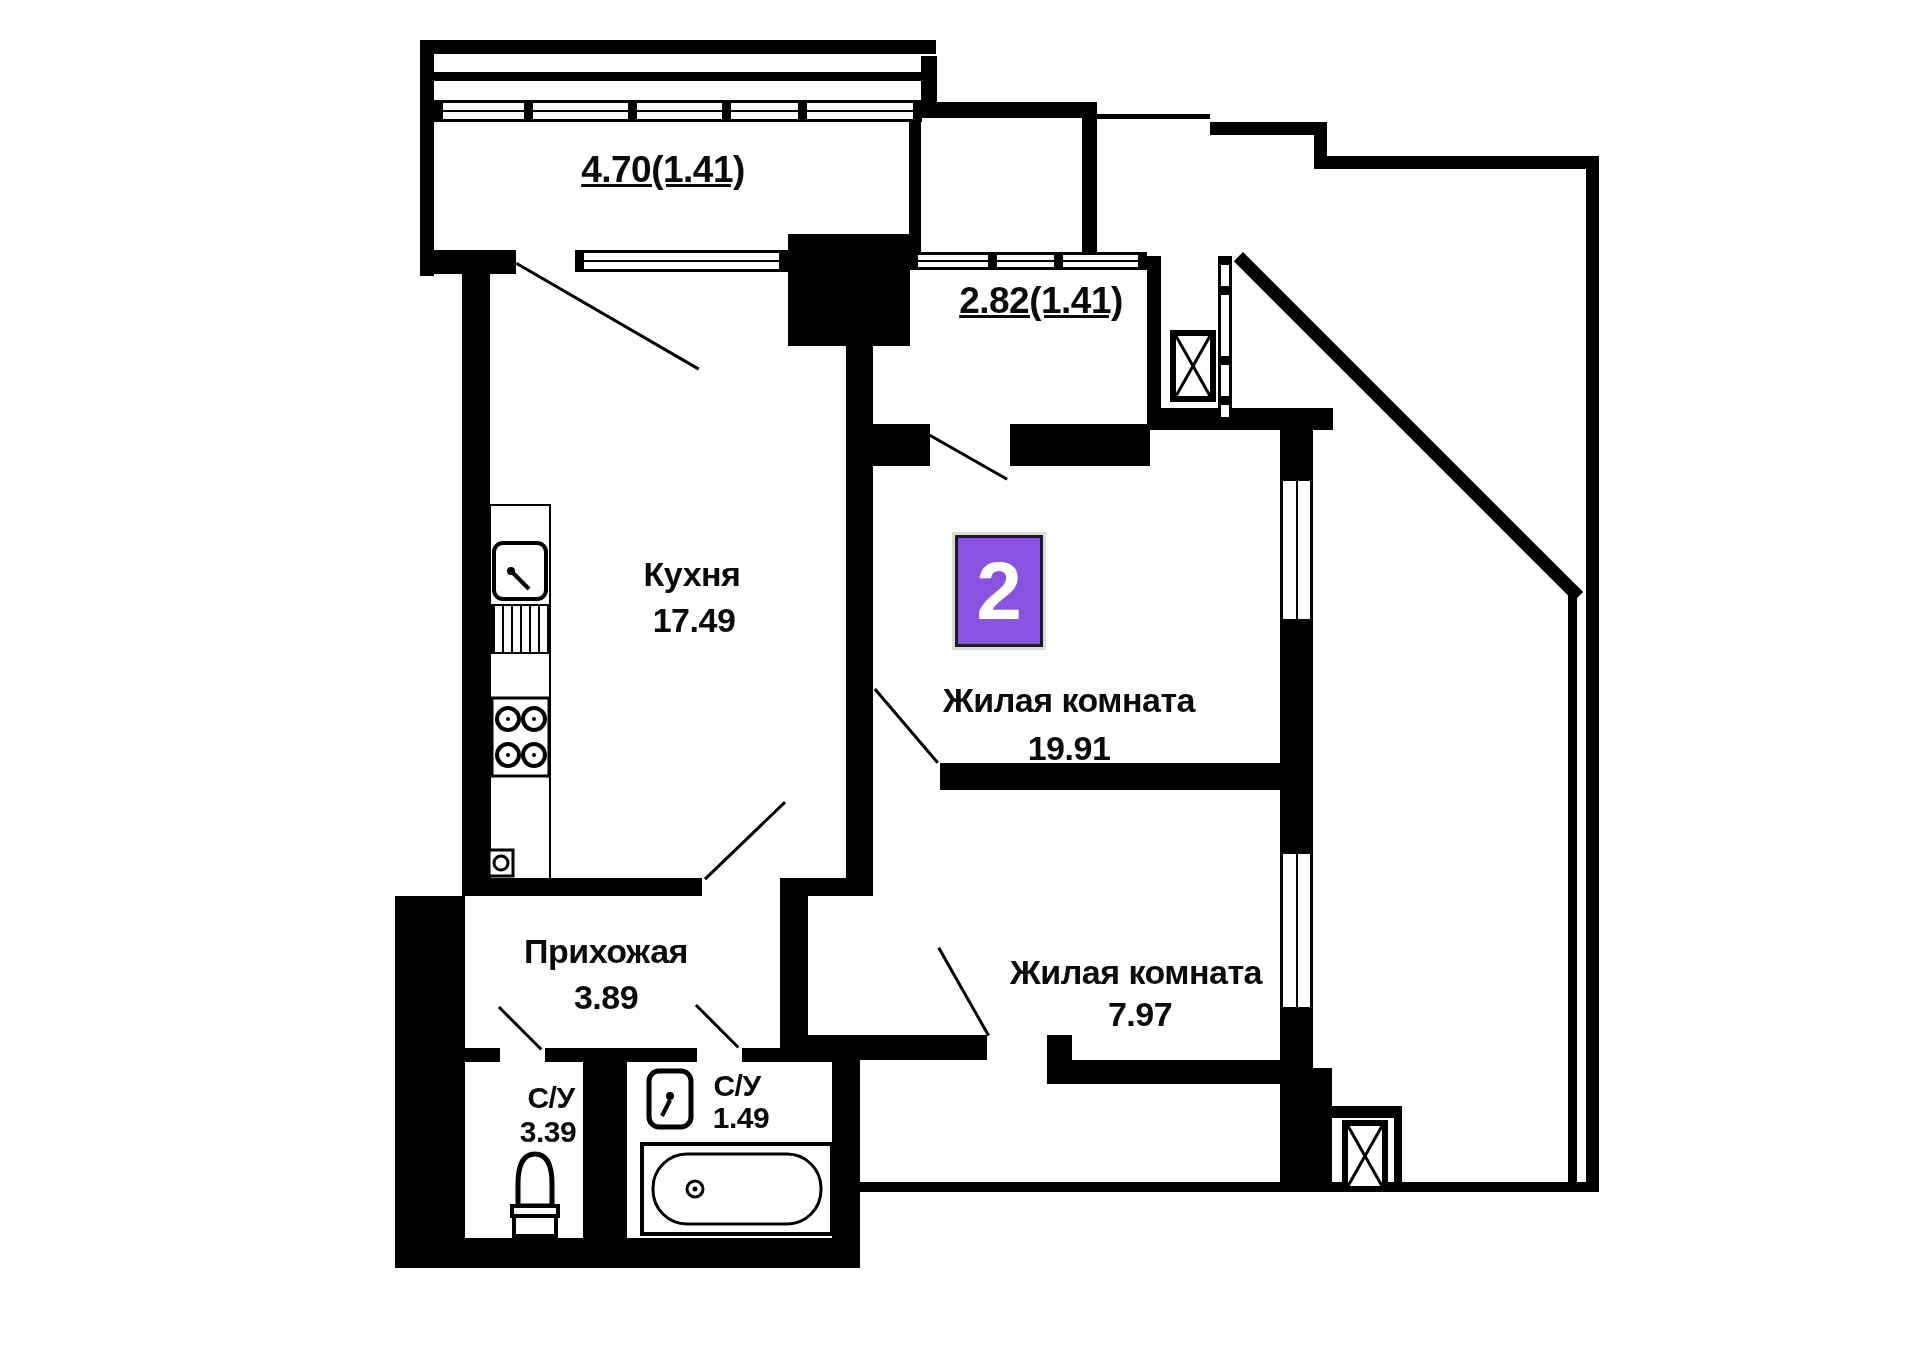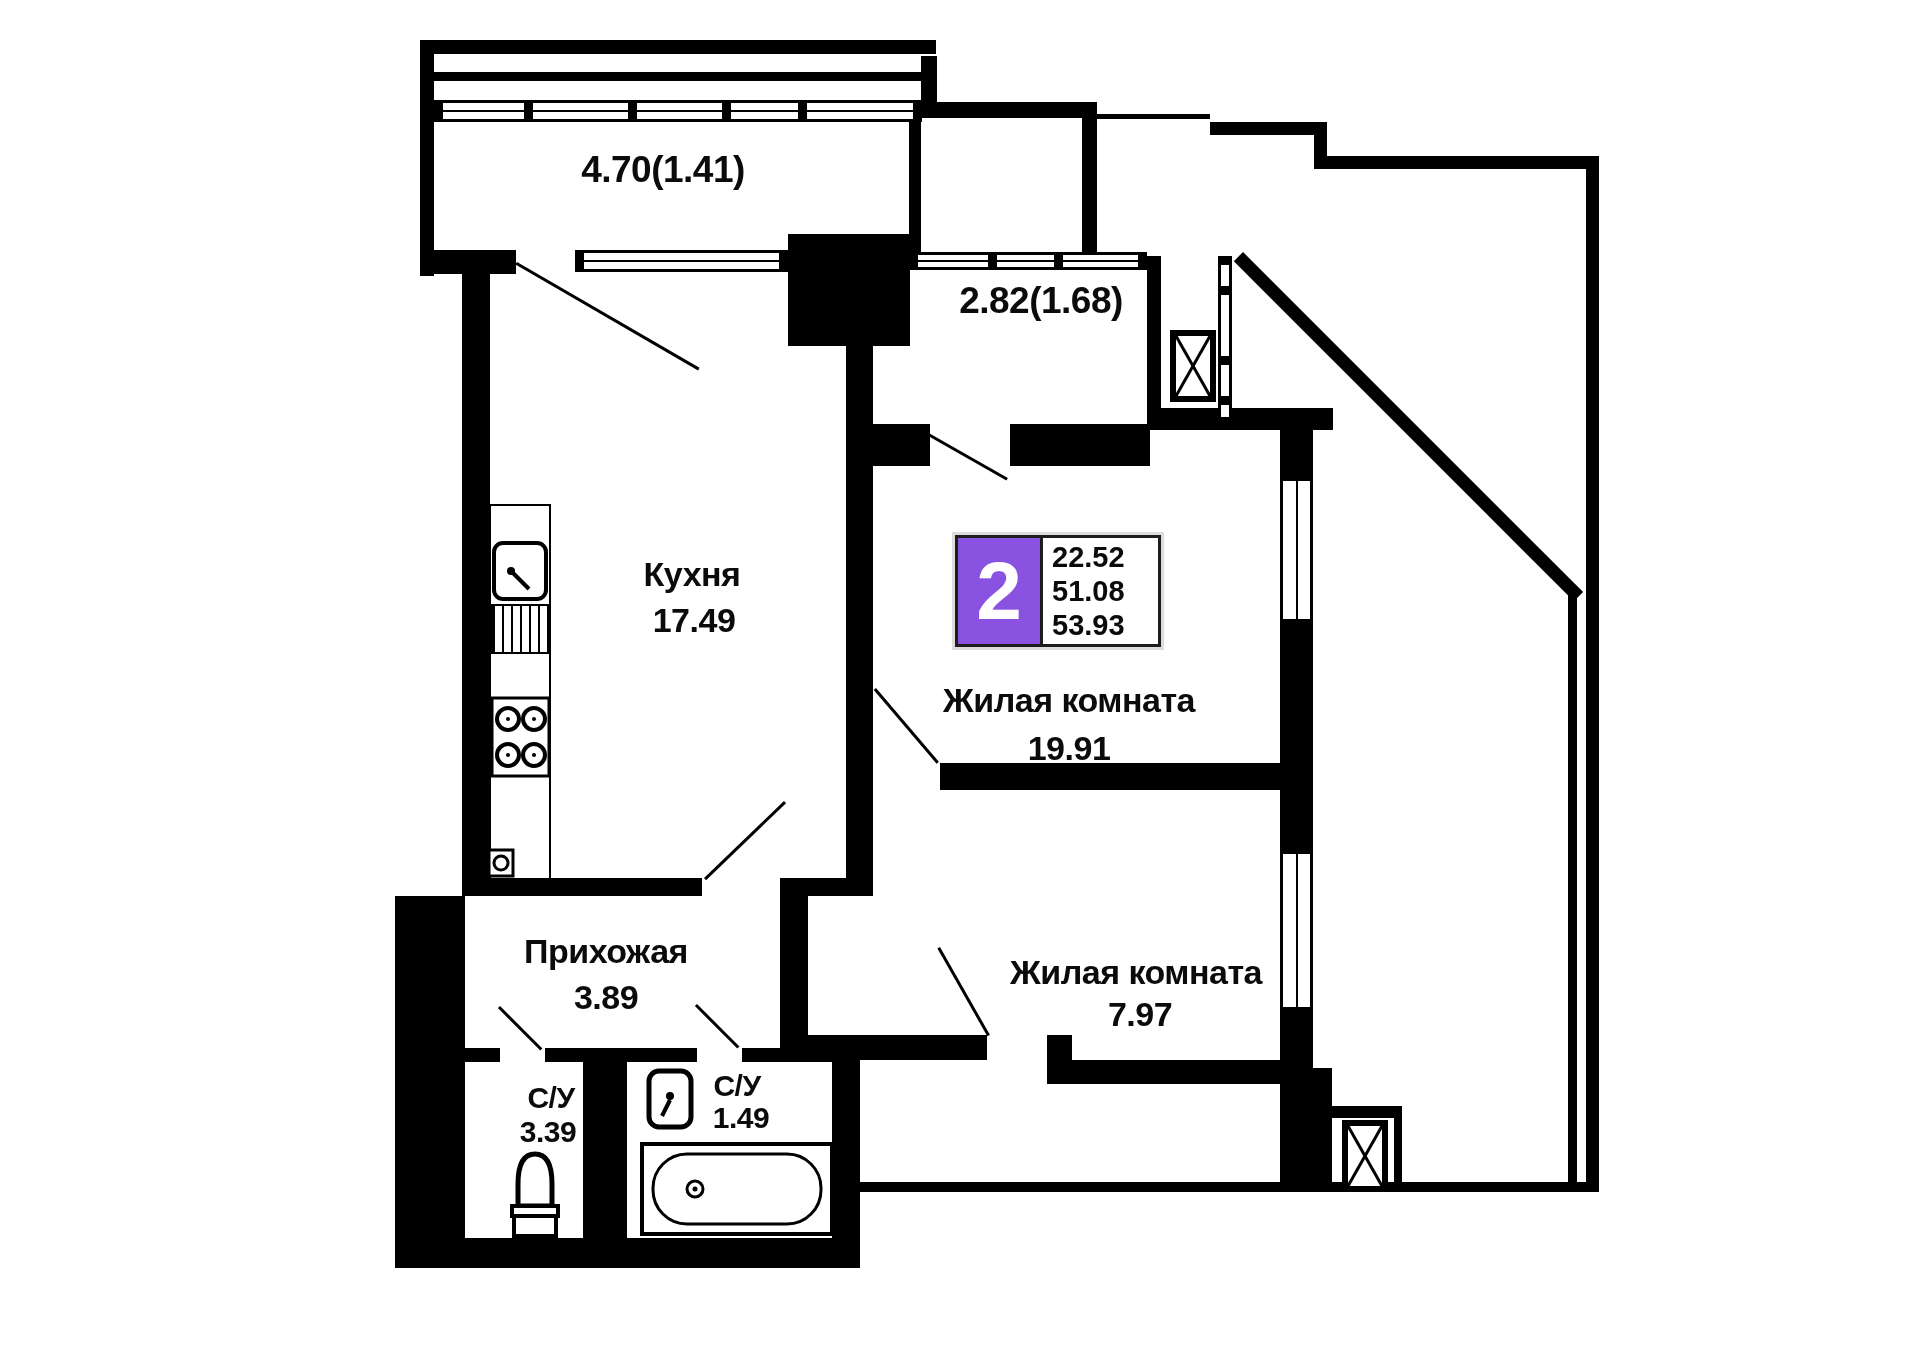--- a/index.html
+++ b/index.html
@@ -9,21 +9,21 @@
   i.w{position:absolute;background:#000;display:block;}
   i.door{position:absolute;height:3px;background:#000;transform-origin:0 0;display:block;}
   .winh{position:absolute;background:#fff;border-top:3px solid #000;border-bottom:3px solid #000;box-sizing:border-box;}
   .winh .mid{position:absolute;left:0;right:0;top:50%;height:2px;margin-top:-1px;background:#000;}
   .winh b{position:absolute;top:-3px;bottom:-3px;width:9px;background:#000;}
   .winv{position:absolute;background:#fff;border-left:3px solid #000;border-right:3px solid #000;box-sizing:border-box;}
   .winv .mid{position:absolute;top:0;bottom:0;left:50%;width:2px;margin-left:-1px;background:#000;}
   .winv b{position:absolute;left:-3px;right:-3px;height:9px;background:#000;}
   .lbl{position:absolute;transform:translate(-50%,-50%);font-weight:600;white-space:nowrap;
        font-size:34px;letter-spacing:-0.5px;}
-  .lbl.big{font-size:37px;}
+  .lbl.big{font-size:37px;text-decoration:underline;}
   .lbl.small{font-size:30px;}
   .fixture{position:absolute;}
   .counter{position:absolute;background:#fff;border:2px solid #000;box-sizing:border-box;}
   .hatch{position:absolute;border:2px solid #000;box-sizing:border-box;
          background:repeating-linear-gradient(90deg,#000 0 2px,#fff 2px 9px);}
   .badge{position:absolute;display:flex;background:#fff;border:3px solid #dcdcdc;}
   .badge-num{width:88px;height:112px;background:#8a52e0;border:3px solid #1d1d1d;box-sizing:border-box;
              color:#fff;font-size:82px;font-weight:700;display:flex;align-items:center;justify-content:center;}
   .badge-areas{width:118px;height:112px;border:3px solid #1d1d1d;border-left:none;box-sizing:border-box;
                display:flex;flex-direction:column;justify-content:center;padding-left:9px;
@@ -172,29 +172,24 @@
     <line x1="40" y1="6" x2="6" y2="66" stroke="#000" stroke-width="3"></line>
   </svg>
   <svg class="fixture" style="left:1342px;top:1120px" width="46" height="72" viewBox="0 0 46 72">
     <rect x="3" y="3" width="40" height="66" fill="#fff" stroke="#000" stroke-width="6"></rect>
     <line x1="6" y1="6" x2="40" y2="66" stroke="#000" stroke-width="3"></line>
     <line x1="40" y1="6" x2="6" y2="66" stroke="#000" stroke-width="3"></line>
   </svg>
 
   <div class="badge" style="left:952px;top:532px">
     <div class="badge-num" style="background: rgb(138, 82, 224);">2</div>
-    <div class="badge-areas">
-      <div>22.52</div>
-      <div>51.08</div>
-      <div>53.93</div>
-    </div>
   </div>
 
   <div class="lbl big" style="left:663px;top:170px">4.70(1.41)</div>
-  <div class="lbl big" style="left:1041px;top:301px">2.82(1.68)</div>
+  <div class="lbl big" style="left:1041px;top:301px">2.82(1.41)</div>
 
   <div class="lbl" style="left:692px;top:574px">Кухня</div>
   <div class="lbl" style="left:694px;top:620px">17.49</div>
 
   <div class="lbl" style="left:1069px;top:700px">Жилая комната</div>
   <div class="lbl" style="left:1069px;top:748px">19.91</div>
 
   <div class="lbl" style="left:1136px;top:972px">Жилая комната</div>
   <div class="lbl" style="left:1140px;top:1014px">7.97</div>
 

